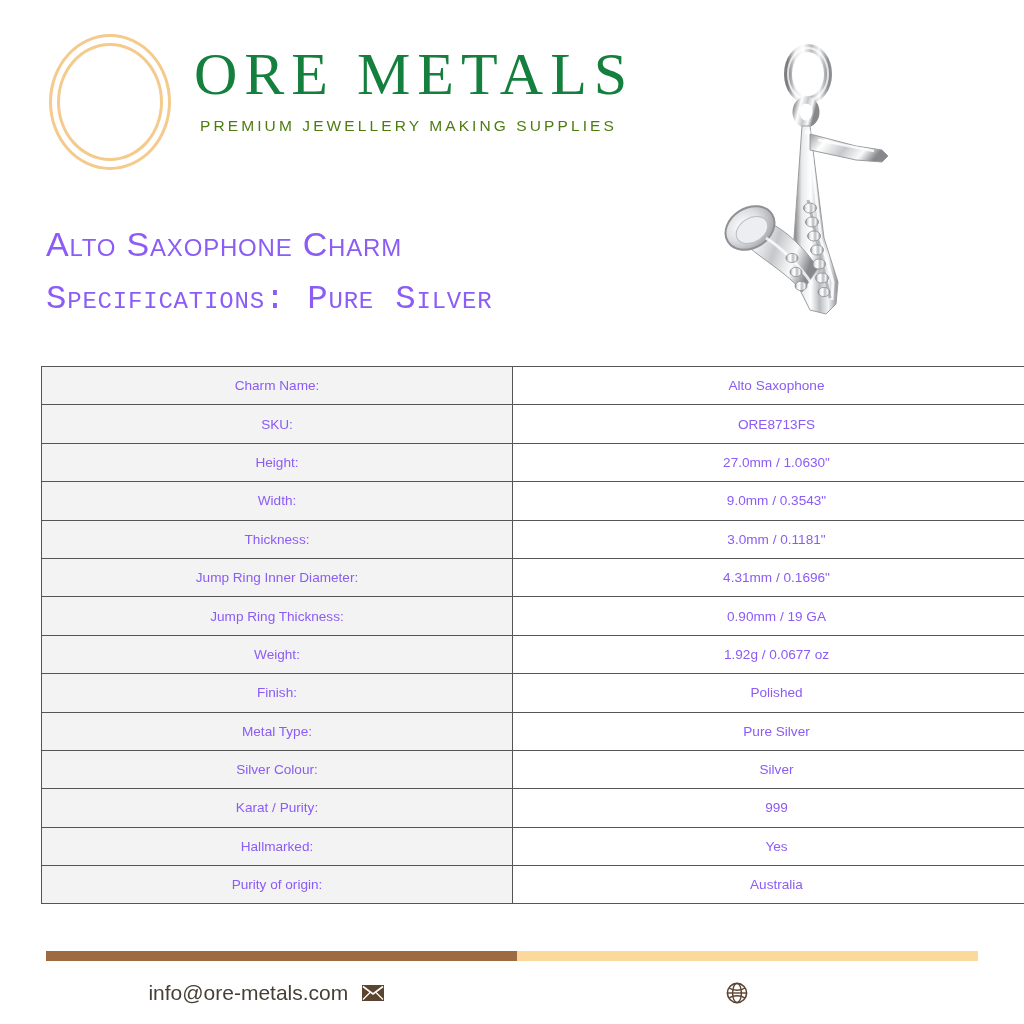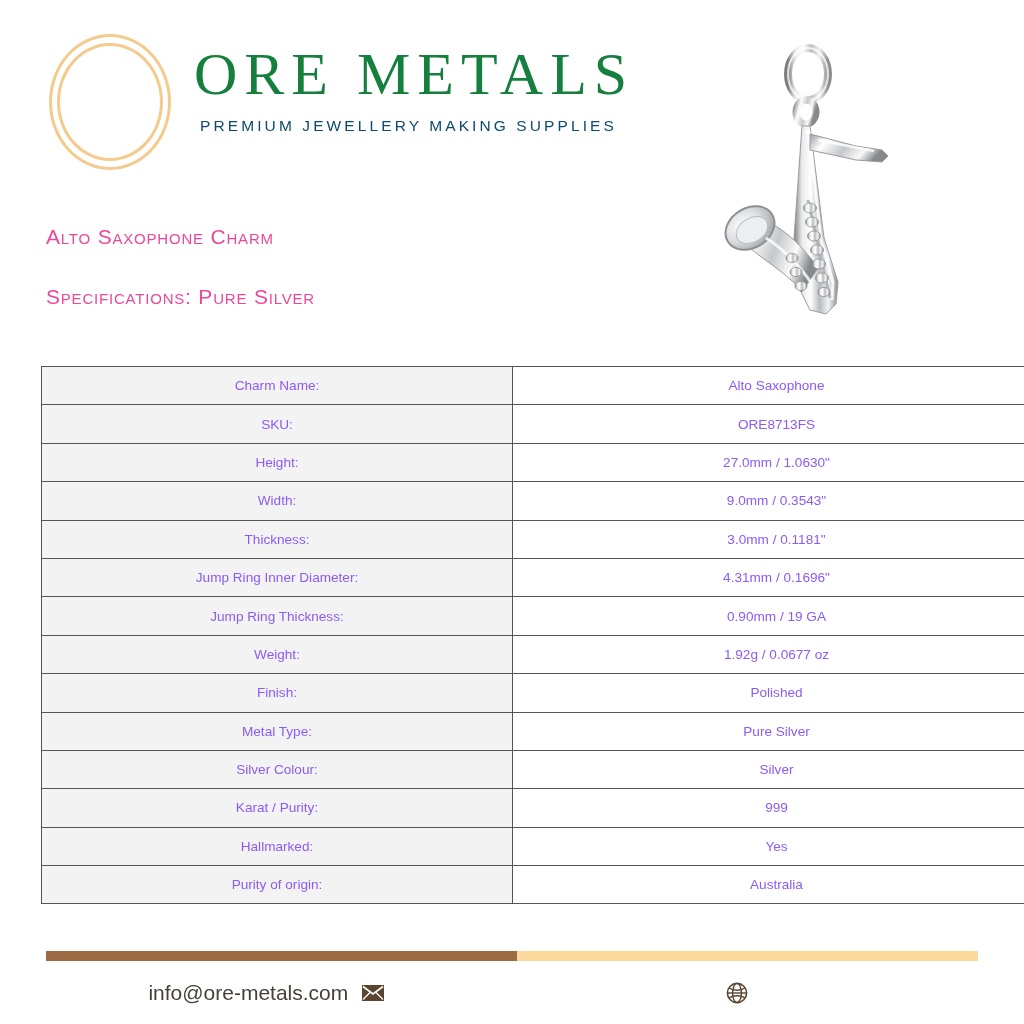--- a/index.html
+++ b/index.html
@@ -31,38 +31,38 @@
     letter-spacing: 7px;
     color: #15803d;
     white-space: nowrap;
   }
   .tagline {
     margin-top: 13px;
     margin-left: 6px;
     font-family: "Liberation Sans", sans-serif;
     font-size: 15.5px;
     letter-spacing: 3.1px;
-    color: #0c4a6e;
+    color: #4d7c0f;
     white-space: nowrap;
   }
 
   
   .charm { position: absolute; left: 706px; top: 42px; width: 200px; height: 290px; }
 
   
   .titles { position: absolute; left: 46px; top: 225px; }
   .title-line {
     font-family: "Liberation Sans", sans-serif;
-    font-size: 21px;
+    font-size: 34px;
     font-variant: small-caps;
     letter-spacing: 0.8px;
-    color: #ec4899;
-    white-space: nowrap;
-  }
-  .title-line + .title-line { margin-top: 36px; }
+    color: #8b5cf6;
+    white-space: nowrap;
+  }
+  .title-line + .title-line { margin-top: 16px; font-family: Liberation Mono, monospace; }
 
   
   .spec-table {
     position: absolute; left: 41px; top: 366px;
     width: 942px;
     border-collapse: collapse;
     table-layout: fixed;
   }
   .spec-table td {
     border: 1.4px solid #555555;

